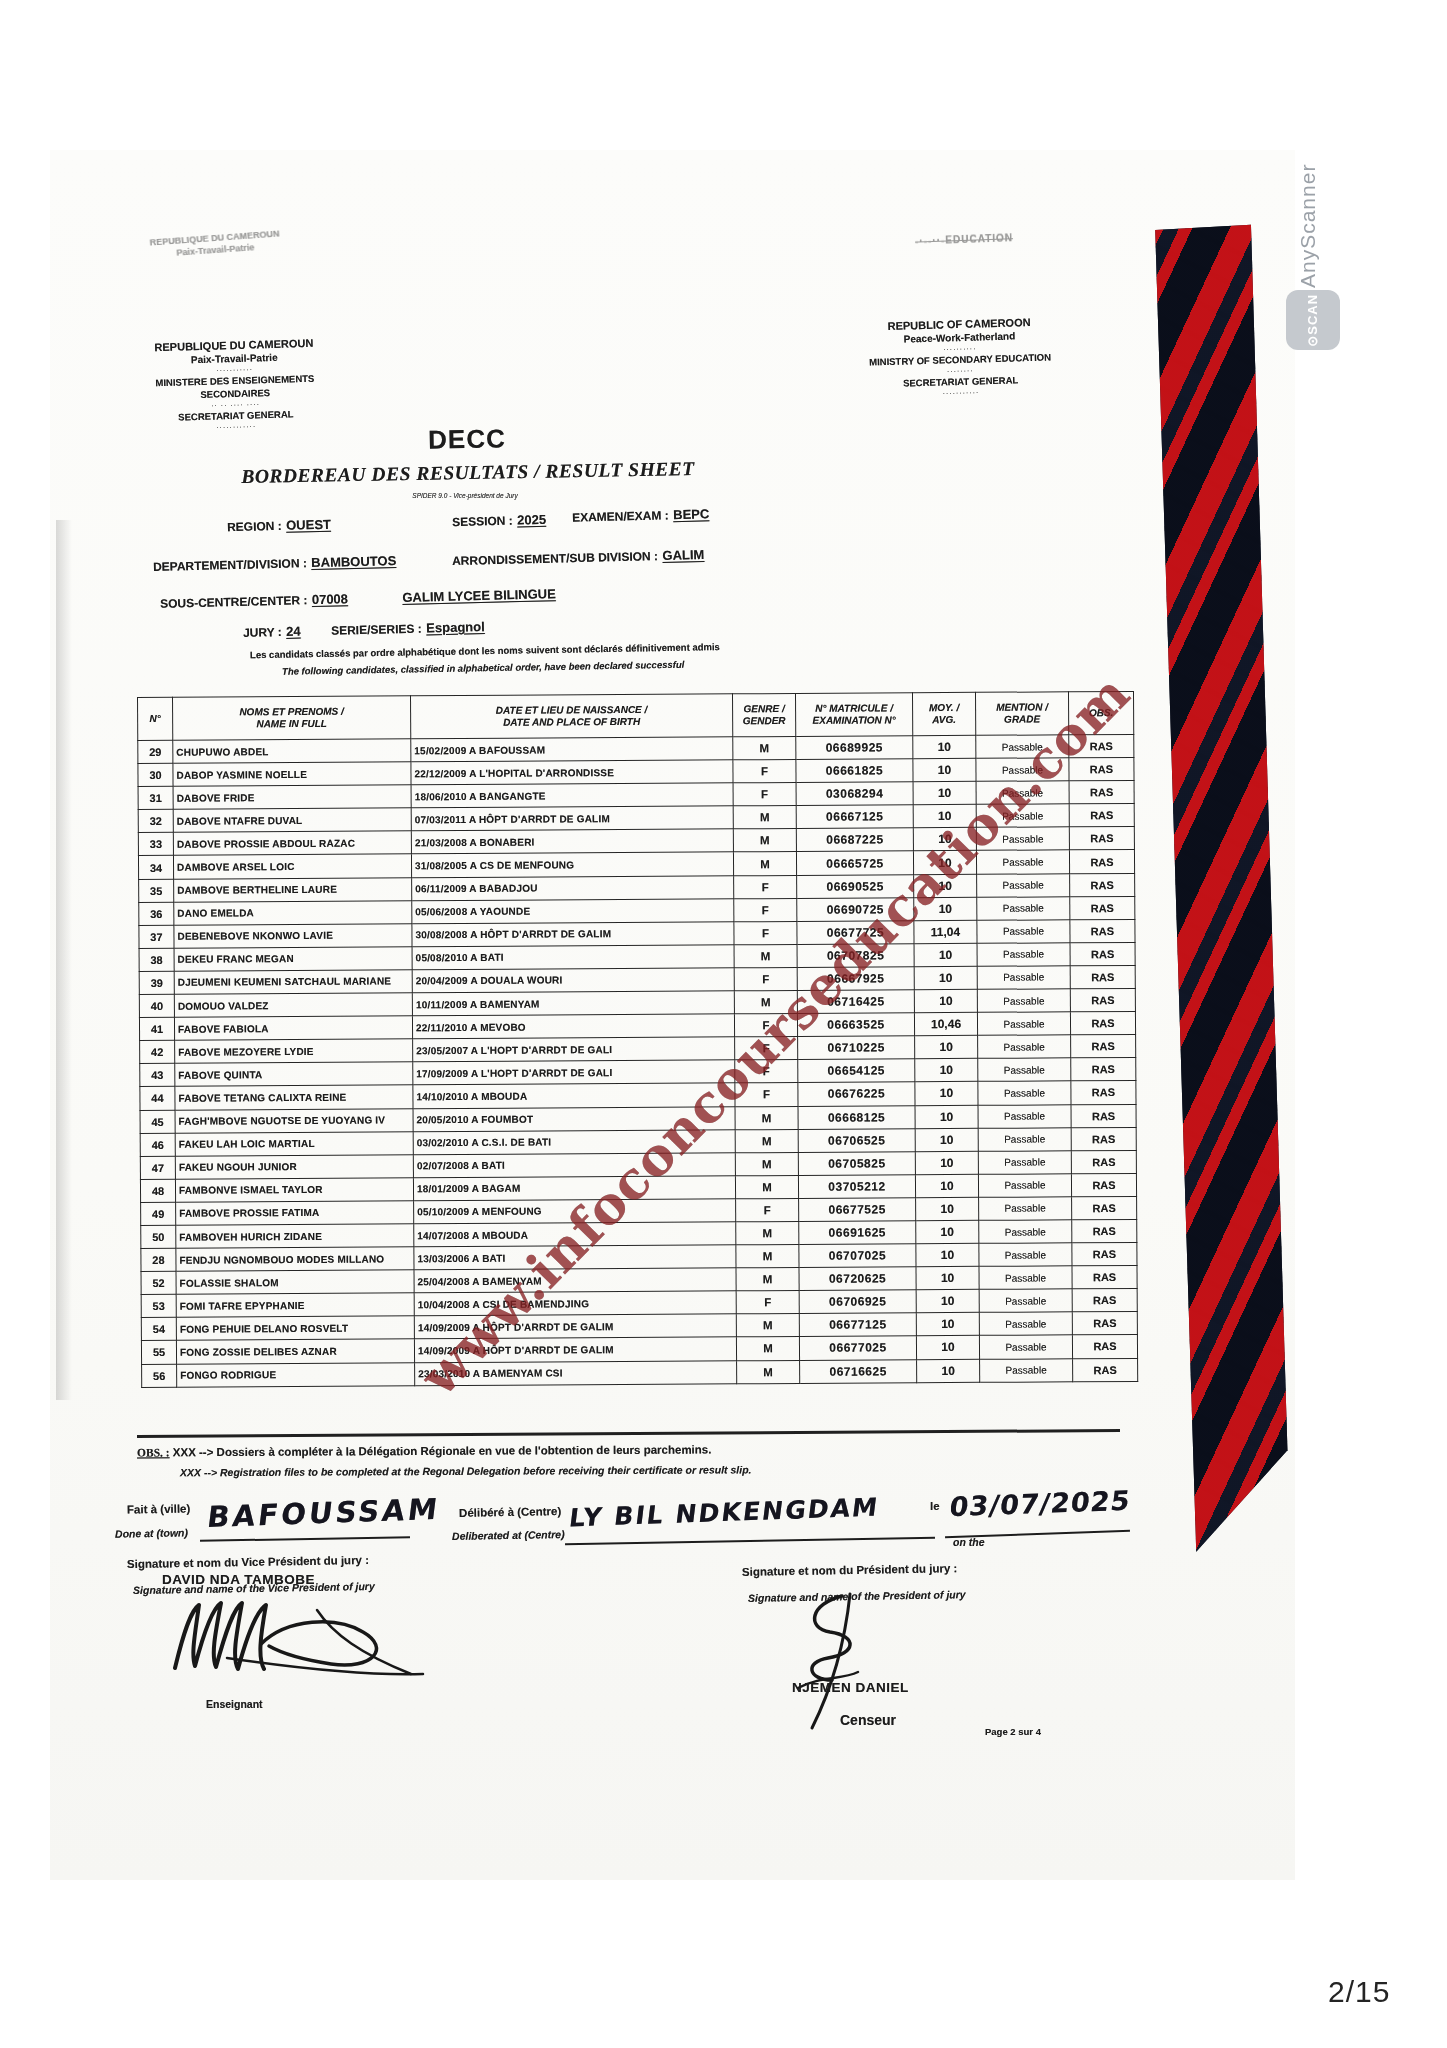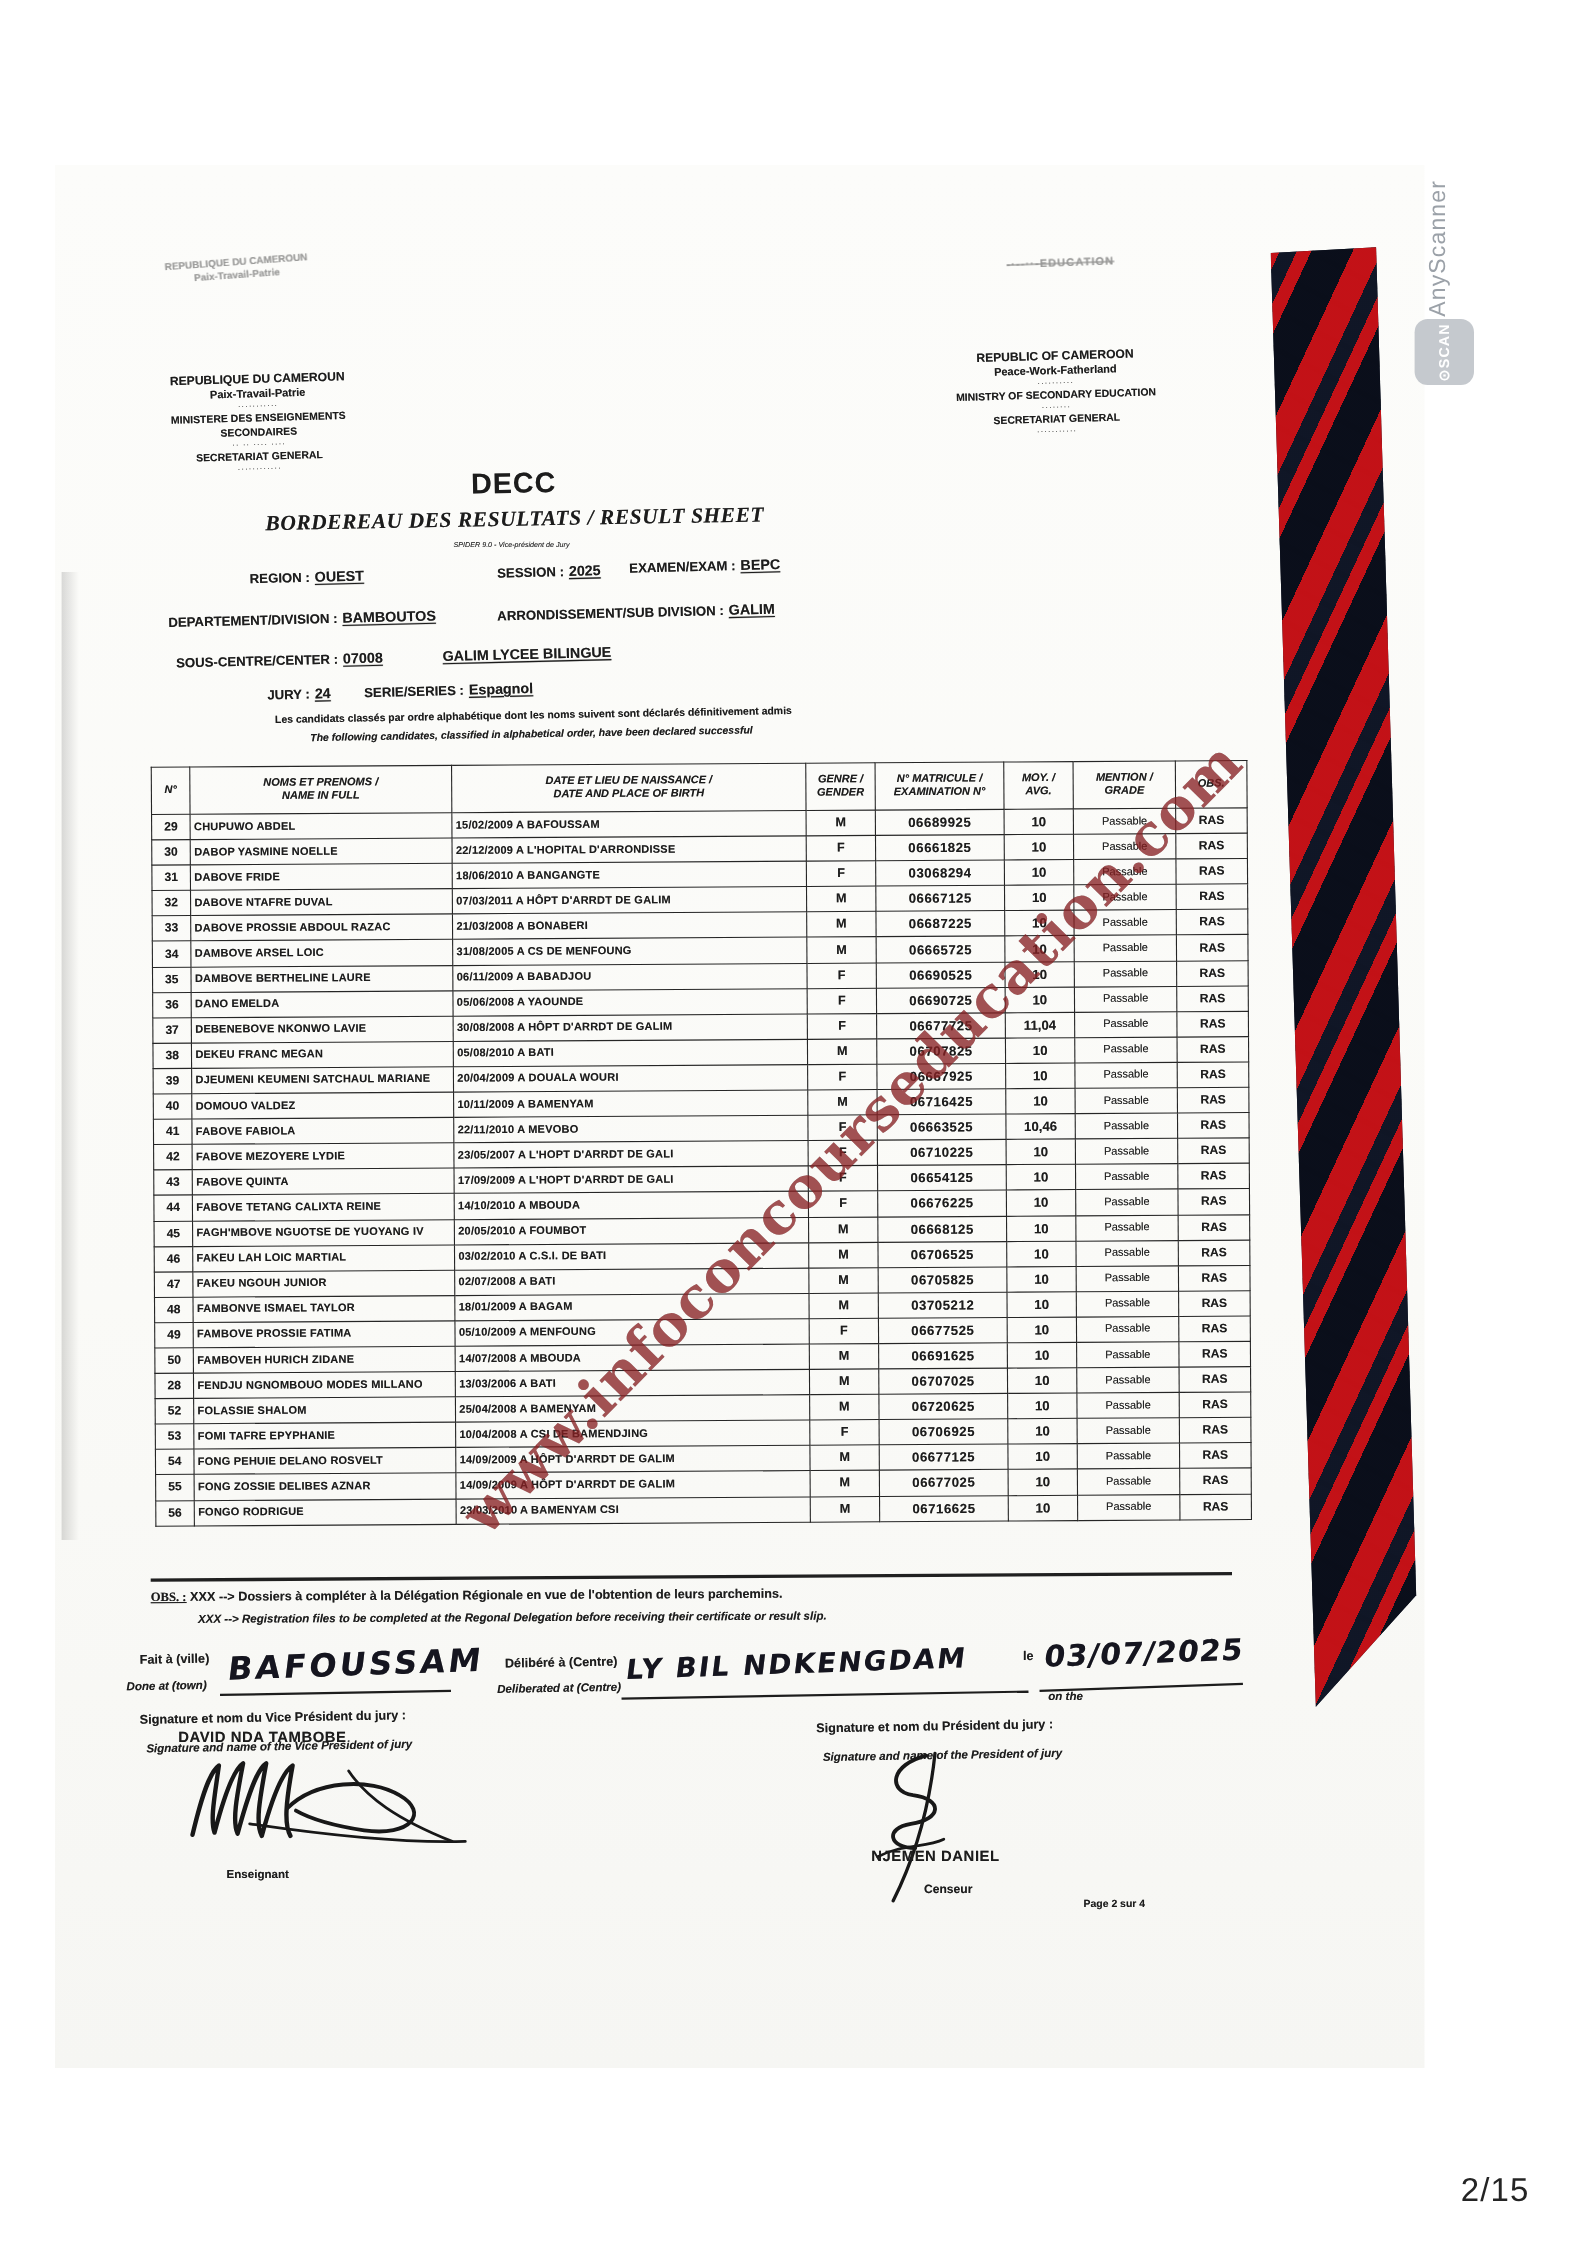--- a/index.html
+++ b/index.html
@@ -540,21 +540,21 @@
     <div class="abs b" style="left:206px;top:1698px;font-size:10.5px;">Enseignant</div>
 
     <div class="abs lab11" style="left:742px;top:1564px;transform:rotate(-1deg);">Signature et nom  du Président du jury :</div>
     <div class="abs lab10i" style="left:748px;top:1590px;transform:rotate(-1deg);">Signature and name of the President of jury</div>
     <svg class="abs sig" style="left:778px;top:1588px;" width="120" height="145" viewBox="0 0 120 145">
       <path stroke-width="3.5" d="M64 8 C32 16 28 40 52 44 C80 48 78 66 50 70 C26 74 30 92 54 92"></path>
       <path stroke-width="3" d="M72 6 C68 44 58 92 34 140"></path>
       <path stroke-width="2.5" d="M20 100 C42 88 64 92 80 84"></path>
     </svg>
     <div class="abs b" style="left:792px;top:1680px;font-size:13.5px;letter-spacing:.5px;">NJEMEN DANIEL</div>
-    <div class="abs b" style="left:840px;top:1712px;font-size:11px;">Censeur</div>
+    <div class="abs b" style="left:840px;top:1712px;font-size:14px;">Censeur</div>
 
     <div id="footer-page" class="abs" style="left:985px;top:1726px;">Page 2 sur 4</div>
 
     <div id="plaid" class="abs"></div>
   </div>
 
   <div id="brand" class="abs">AnyScanner</div>
   <div id="scan-badge" class="abs">
     <div class="inner">
       <span>⊙</span>

